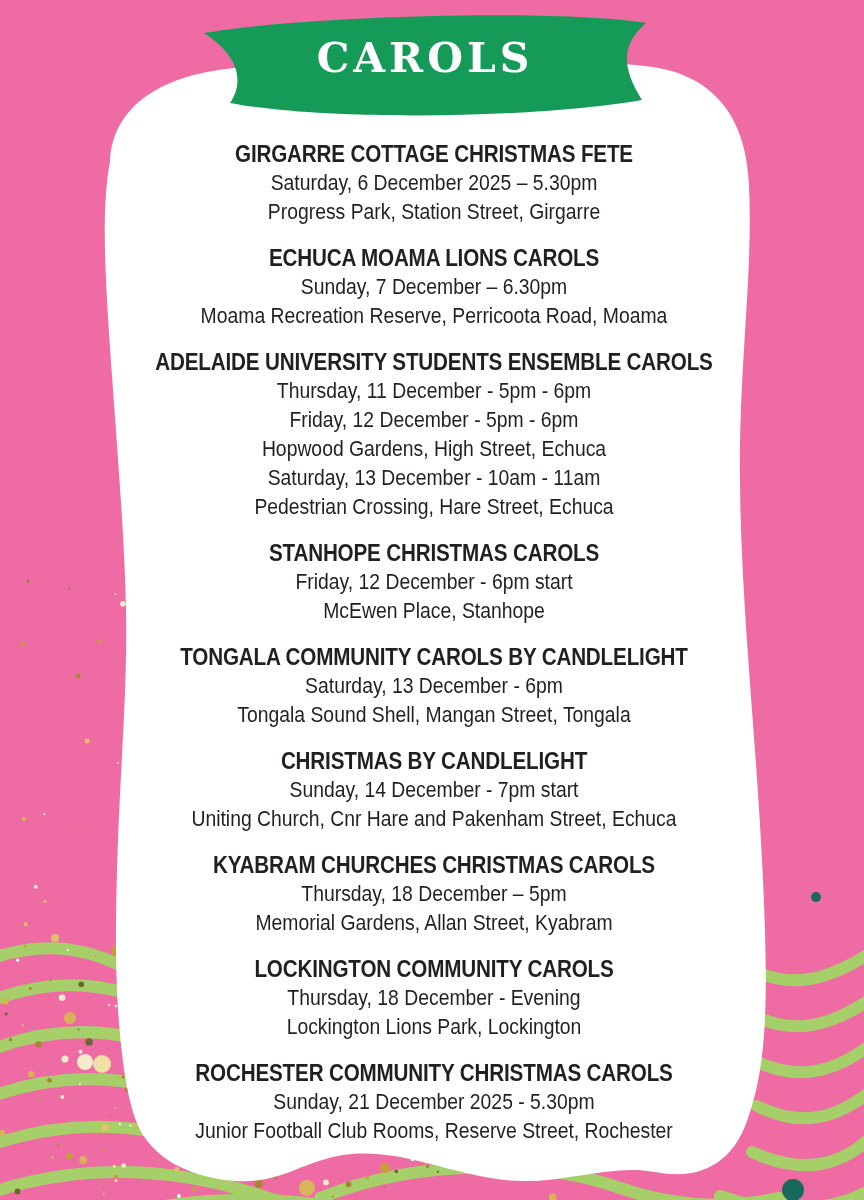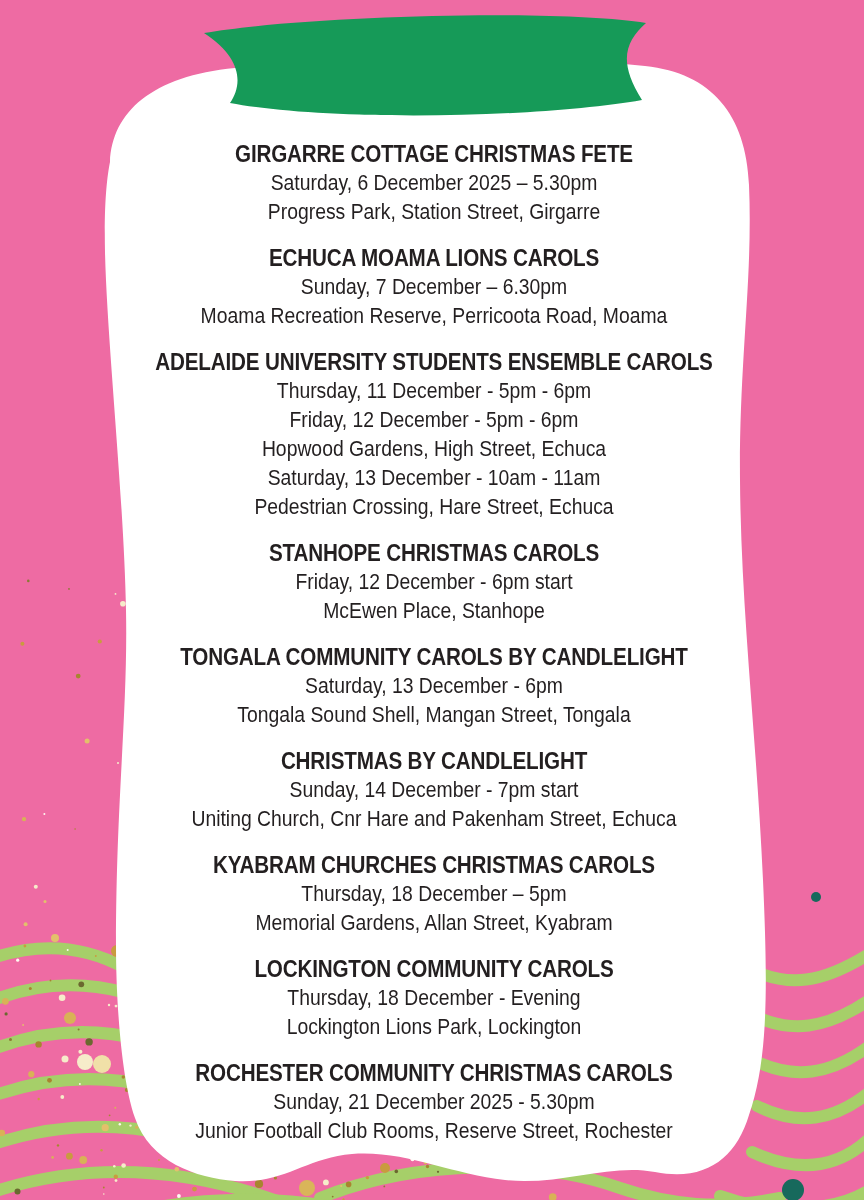--- a/index.html
+++ b/index.html
@@ -221,20 +221,21 @@
 
     <circle cx="816" cy="897" r="5" fill="#17695c"></circle>
     <circle cx="793" cy="1190" r="11" fill="#17695c"></circle>
 
     <path fill="#169a58" d="M 204 33 C 310 15 560 9 646 23
              C 625 42 618 62 642 100
              C 540 118 330 122 230 103
              C 243 84 242 58 204 33 Z"></path>
   </svg>
 
+  <div class="banner-text">CAROLS</div>
 
   <div class="content" id="events">
       <div class="event">
         <div class="event-title">GIRGARRE COTTAGE CHRISTMAS FETE</div>
         <div class="event-line">Saturday, 6 December 2025 – 5.30pm</div>
         <div class="event-line">Progress Park, Station Street, Girgarre</div>
       </div>
       <div class="event">
         <div class="event-title">ECHUCA MOAMA LIONS CAROLS</div>
         <div class="event-line">Sunday, 7 December – 6.30pm</div>

